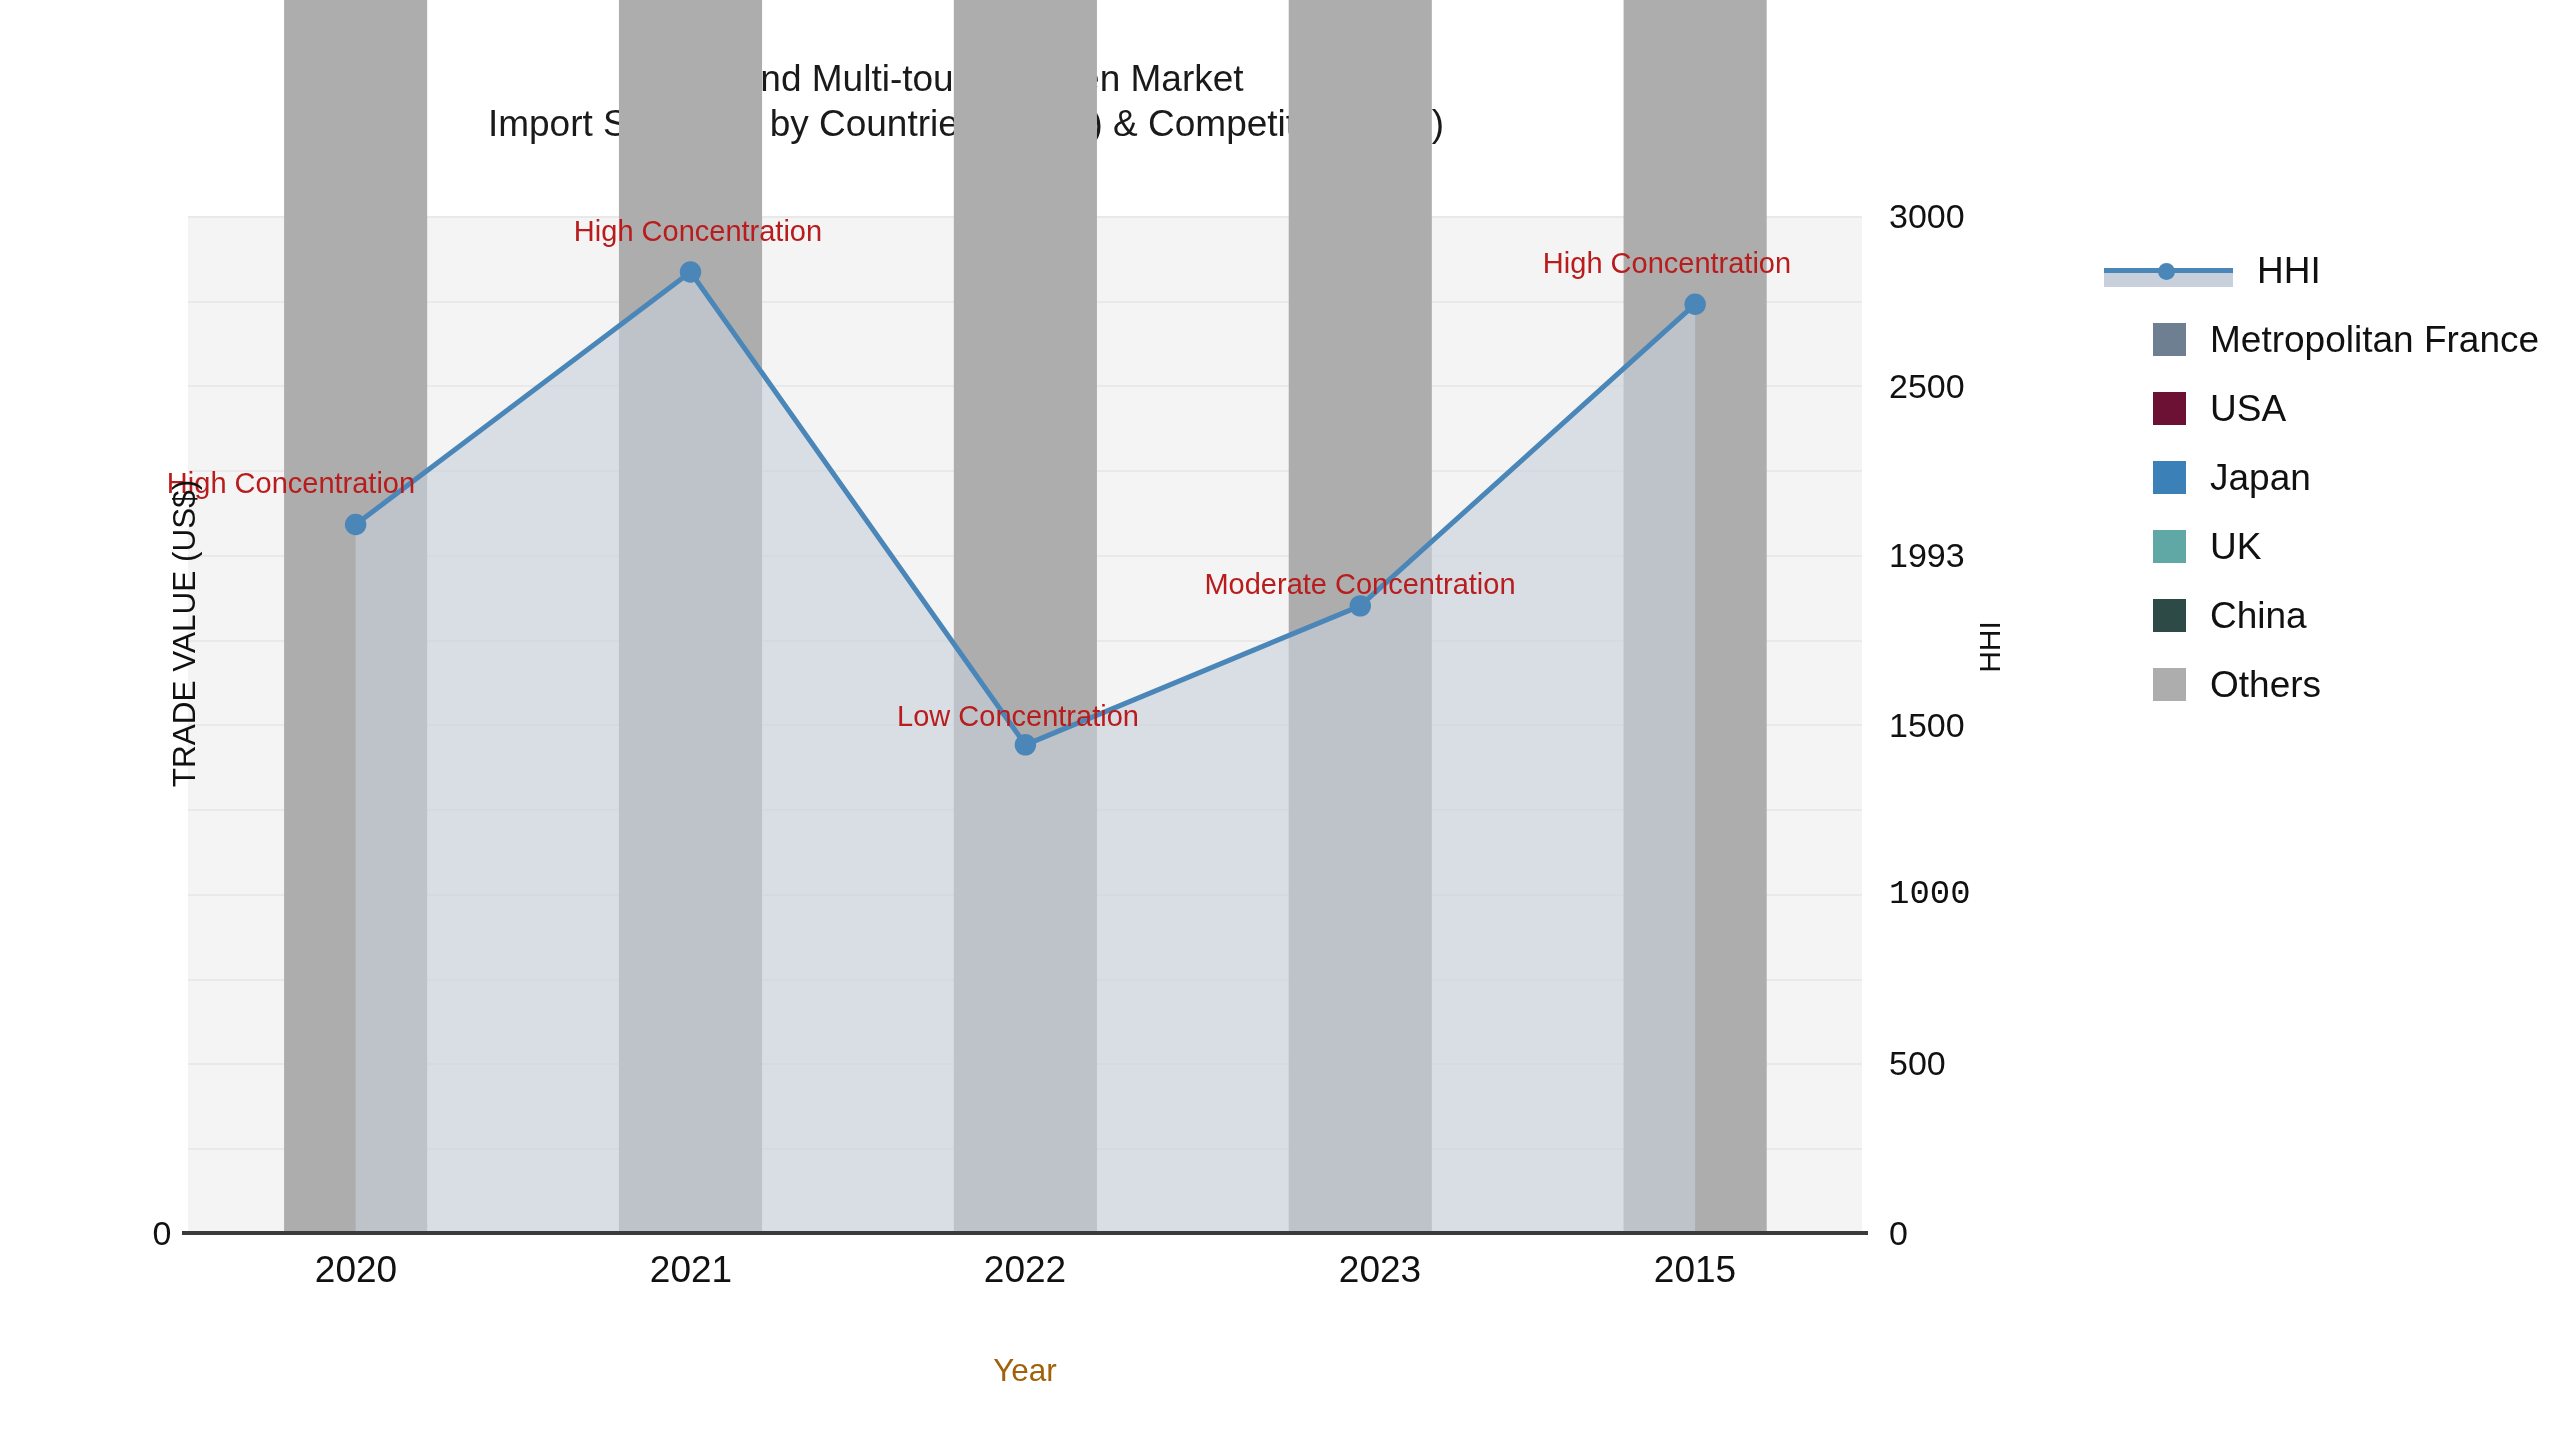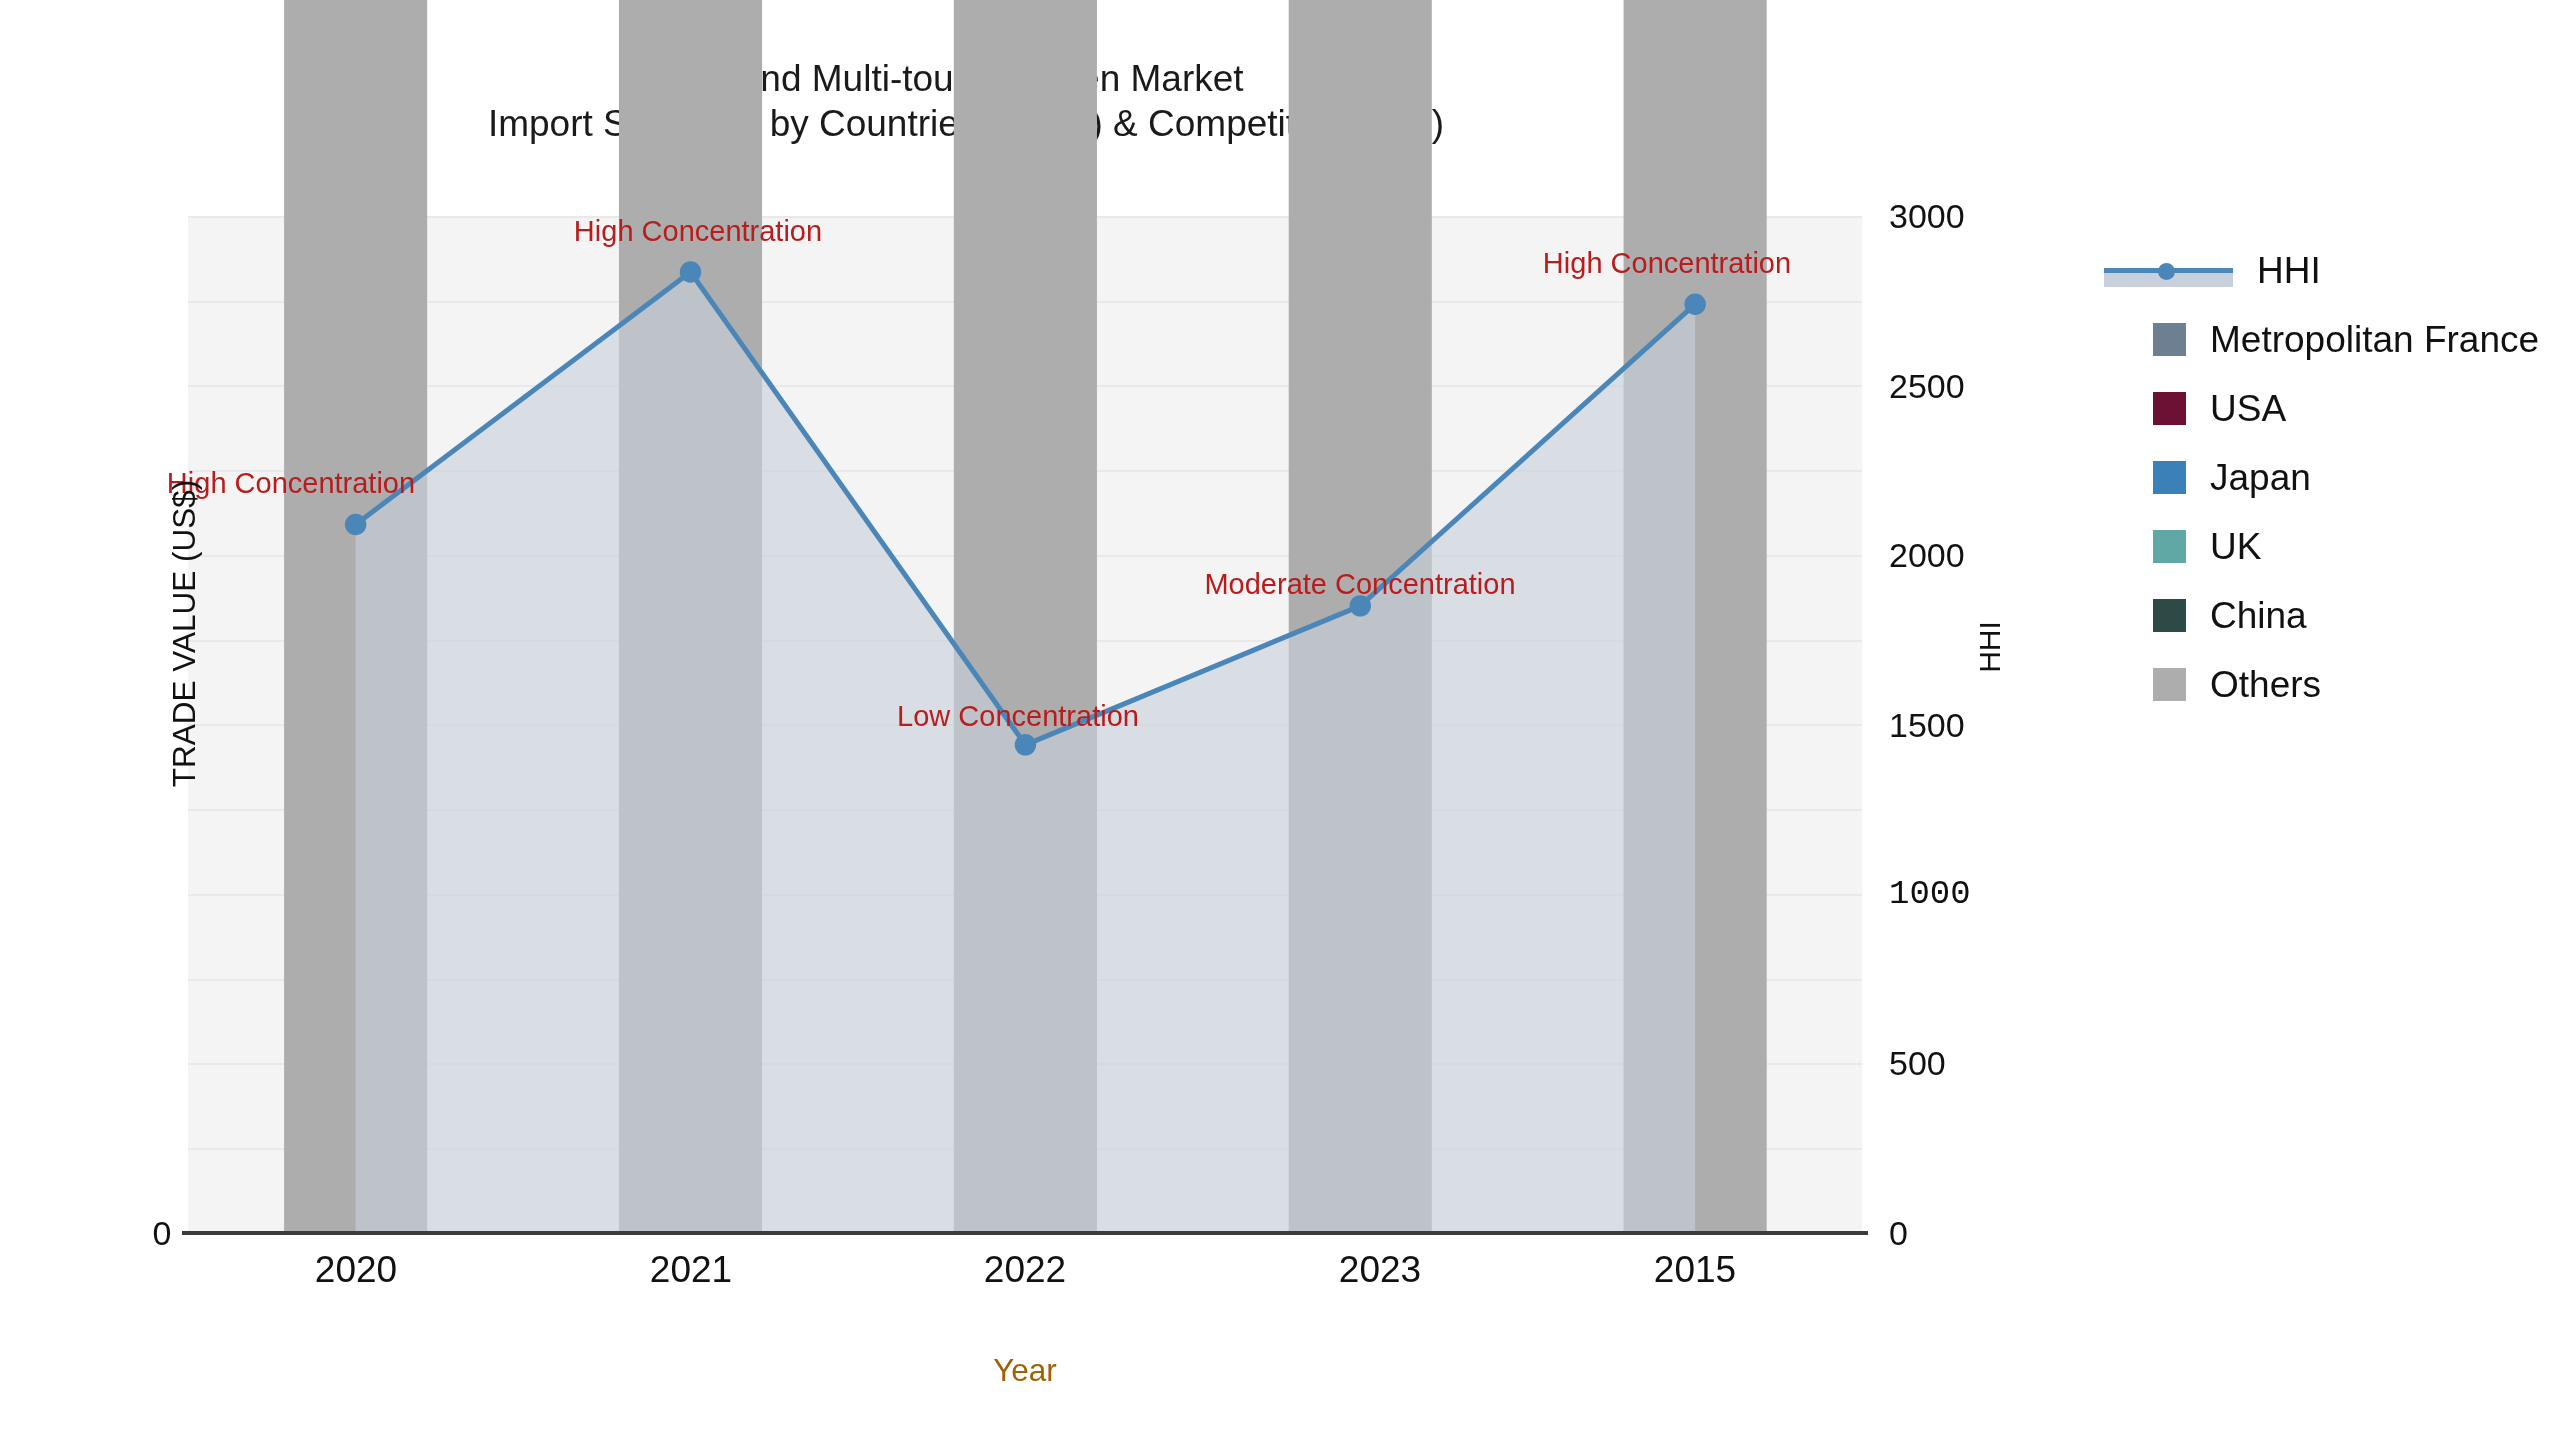--- a/index.html
+++ b/index.html
@@ -117,21 +117,21 @@
   <div class="axis-baseline"></div>
 
   <div id="ytl">
       <div class="ytick-left" style="top: 1233px;">0</div>
     </div>
   <div id="ytr">
       <div class="ytick-right" style="top: 1233px;">0</div>
       <div class="ytick-right" style="top: 1063px;">500</div>
       <div class="ytick-right" style="top: 894px; font-family: Liberation Mono, monospace;">1000</div>
       <div class="ytick-right" style="top: 725px;">1500</div>
-      <div class="ytick-right" style="top: 555px;">2000</div>
+      <div class="ytick-right" style="top: 555px;">1993</div>
       <div class="ytick-right" style="top: 386px;">2500</div>
       <div class="ytick-right" style="top: 216px;">3000</div>
     </div>
   <div id="xt">
       <div class="xtick" style="left: 356px;">2020</div>
       <div class="xtick" style="left: 691px;">2021</div>
       <div class="xtick" style="left: 1025px;">2022</div>
       <div class="xtick" style="left: 1380px;">2023</div>
       <div class="xtick" style="left: 1695px;">2015</div>
     </div>

